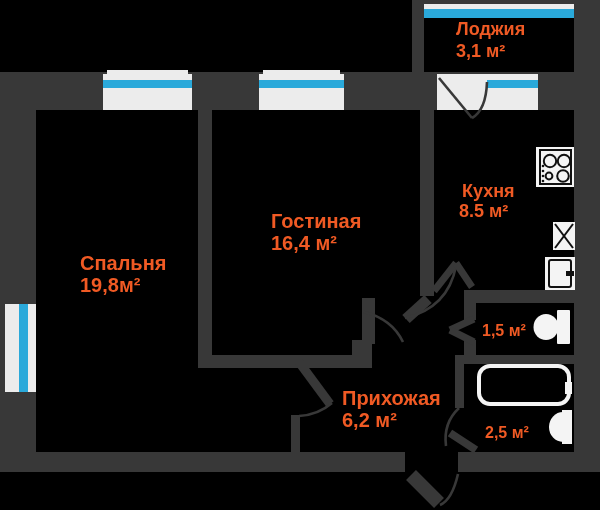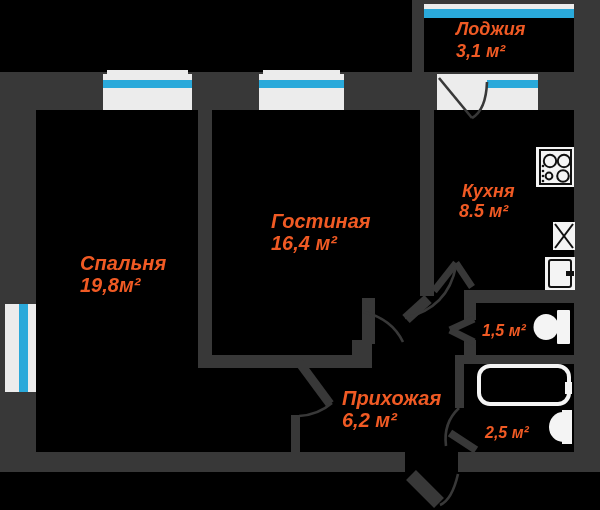--- a/index.html
+++ b/index.html
@@ -1,17 +1,17 @@
 <!DOCTYPE html>
 <html style="--bg: #000000; --wall: #383838; --accent: #f05a24; --winblue: #2aa9da; --winwhite: #ececec; --iconwhite: #f4f4f4;"><head>
 <meta charset="utf-8">
 <style>
   html,body{margin:0;padding:0;background:#000;}
   .stage{position:relative;width:600px;height:510px;background:var(--bg,#000);overflow:hidden;
-         font-family:"Liberation Sans",sans-serif;font-style:italic;}
+         font-family:"Liberation Sans",sans-serif;}
   svg{display:block}
   .wall{fill:var(--wall,#383838);}
   .leaf{stroke:var(--wall,#383838);fill:none;}
   .arc{stroke:var(--wall,#383838);stroke-width:2.6;fill:none;}
   .thinline{stroke:var(--wall,#383838);stroke-width:2.6;fill:none;}
   .ww{fill:var(--winwhite,#ececec);}
   .wb{fill:var(--winblue,#2aa9da);}
   .iw{fill:var(--iconwhite,#f4f4f4);}
   .ik{stroke:#111;fill:none;stroke-width:2;}
   .ikf{fill:#111;}

